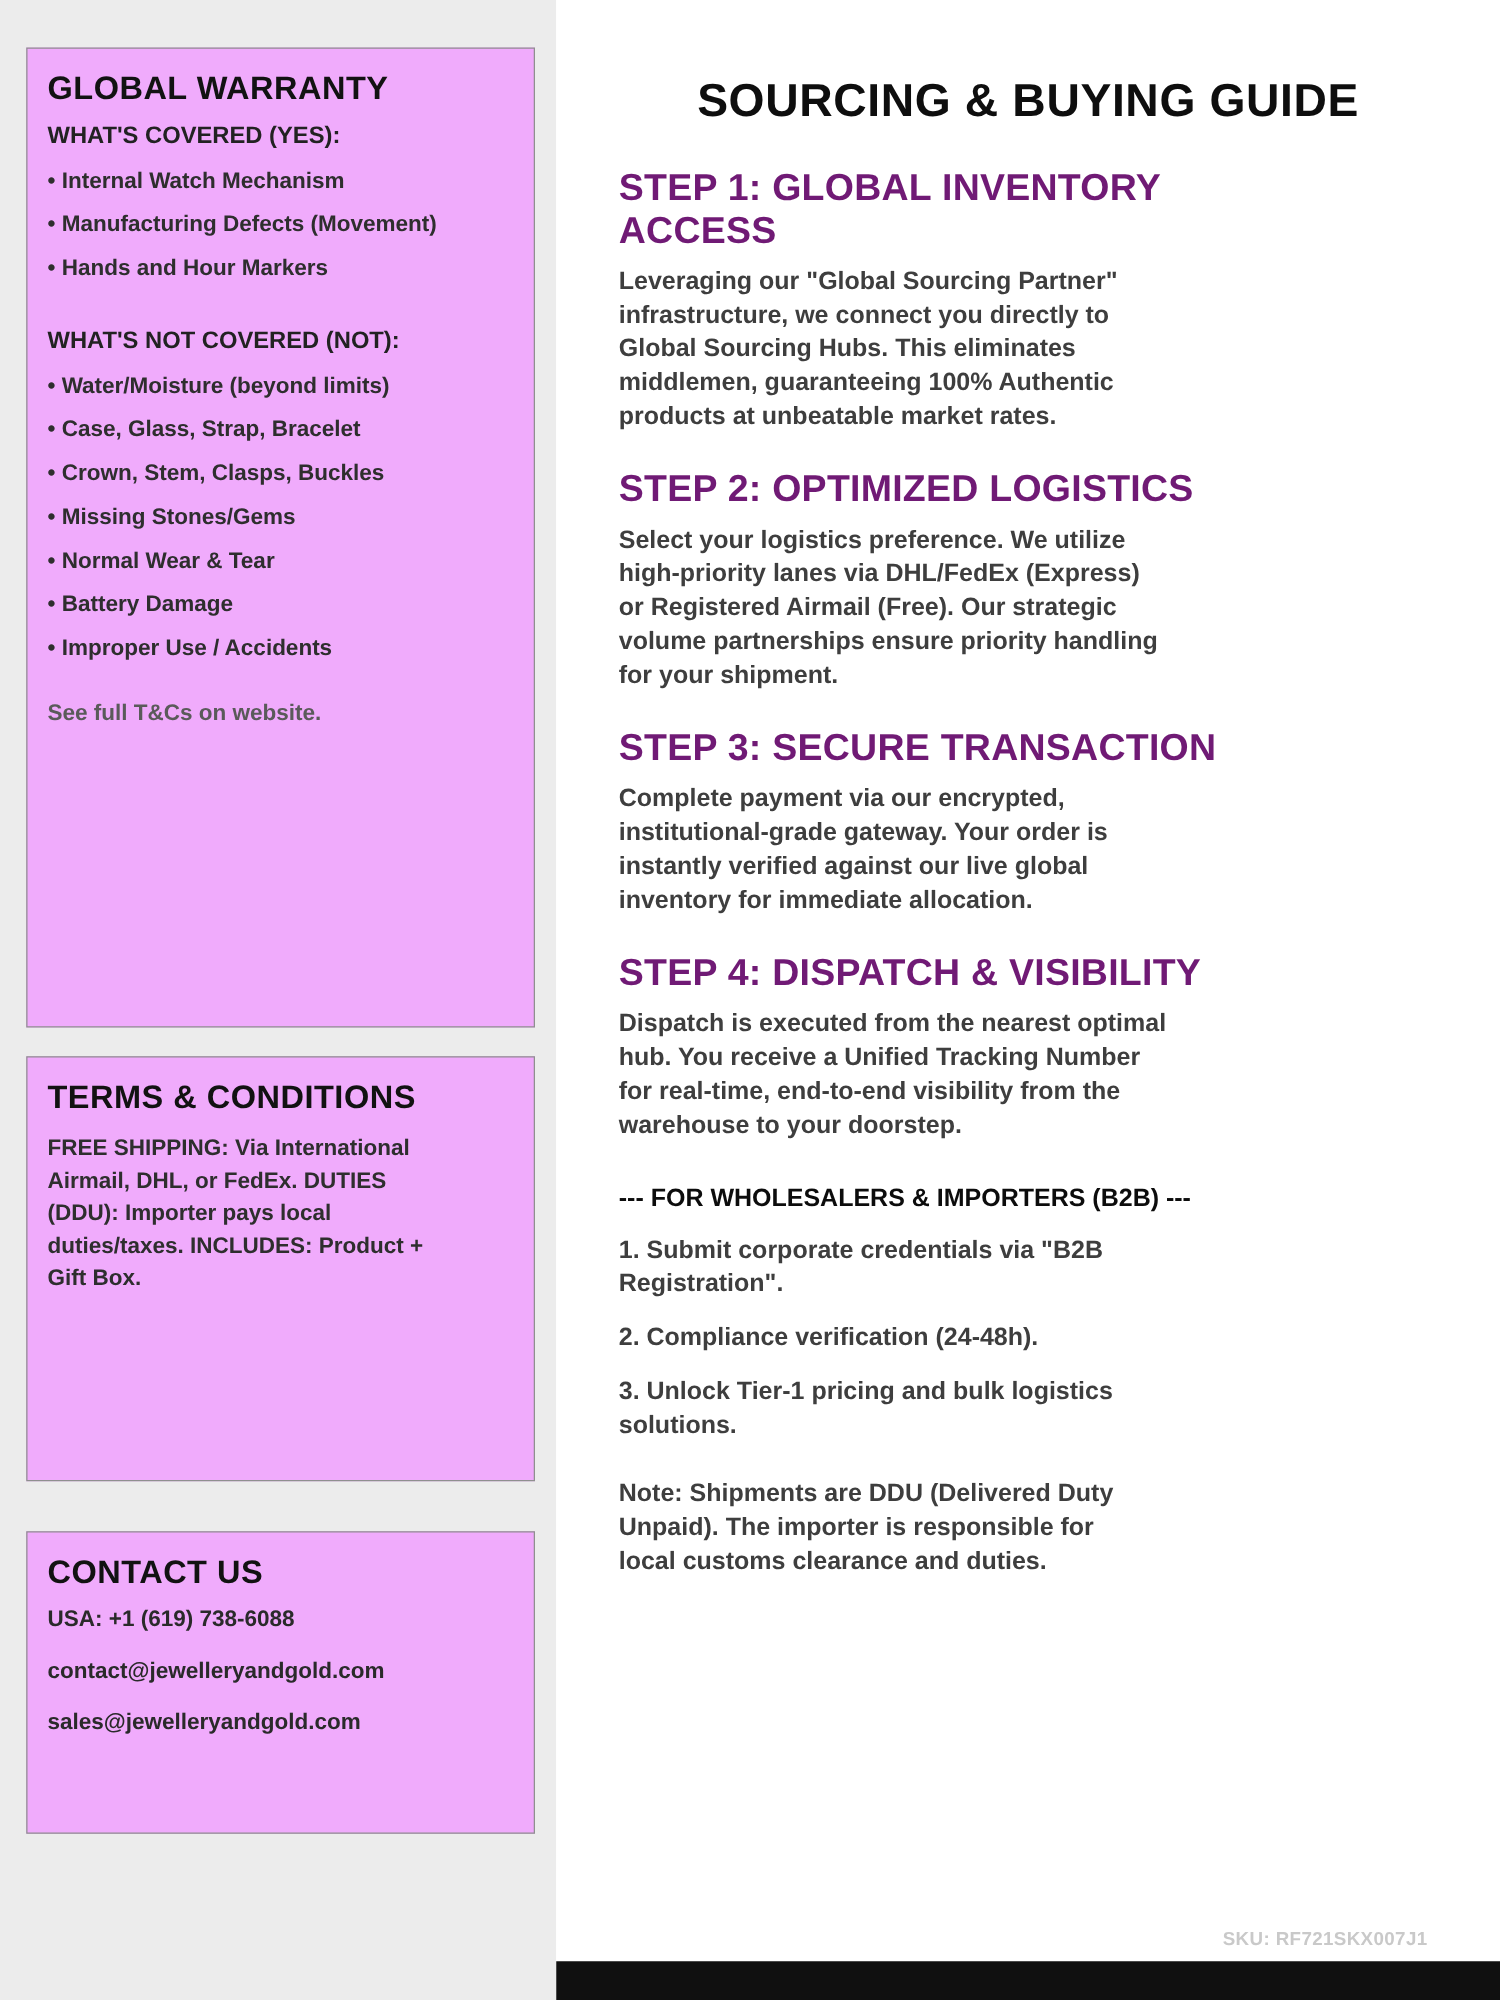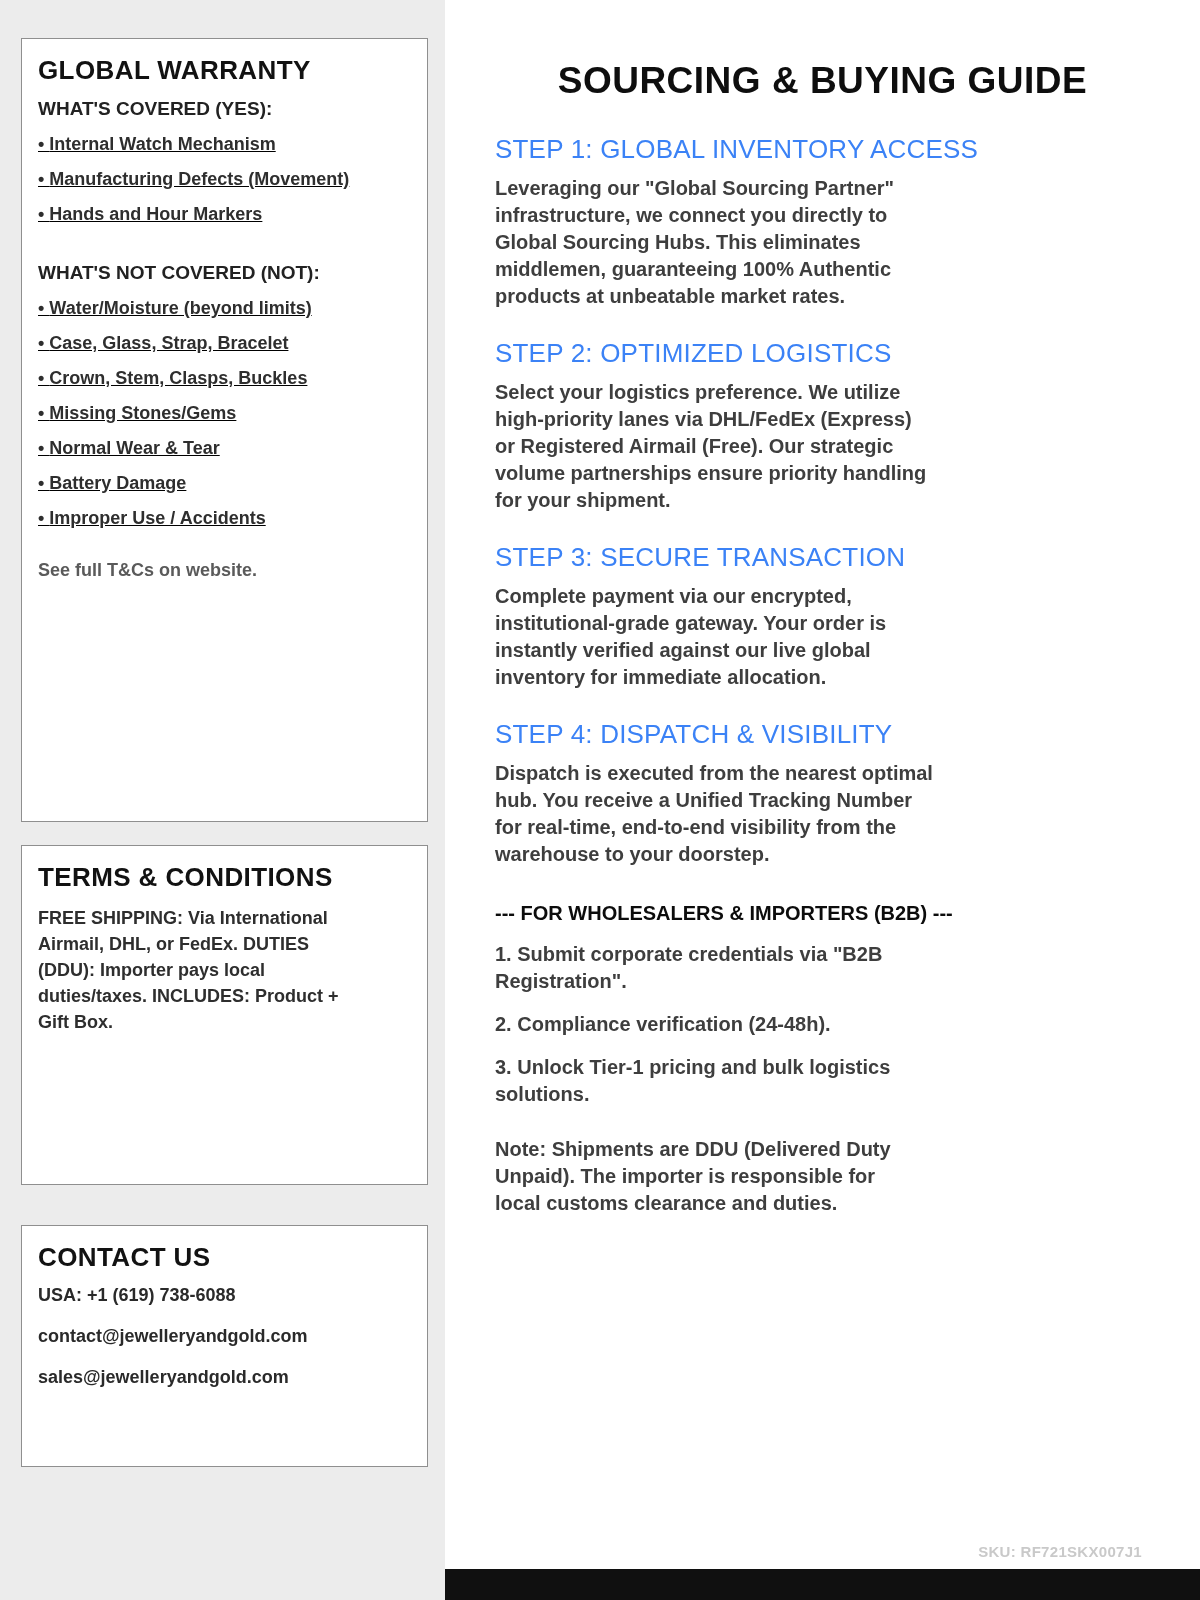--- a/index.html
+++ b/index.html
@@ -22,21 +22,21 @@
     width: 445px;
     height: 1600px;
     background: #ececec;
   }
   .panel {
     position: absolute;
     left: 21px;
     width: 407px;
     box-sizing: border-box;
     border: 1px solid #8f8f8f;
-    background: #ffffff;
+    background: #f0abfc;
     padding: 16px 16px;
   }
   #panel-warranty { top: 38px;  height: 784px; }
   #panel-terms    { top: 845px; height: 340px; }
   #panel-contact  { top: 1197px; height: 242px; margin-top: 28px; }
 
   .panel-title {
     margin: 0 0 12px 0;
     font-size: 26px;
     font-weight: 800;
@@ -48,21 +48,20 @@
     font-size: 19px;
     font-weight: 700;
     color: #222222;
   }
   .sub-heading.second { margin-top: 38px; }
 
   ul.bullets {
     list-style: none;
     margin: 0;
     padding: 0;
-    text-decoration: underline;
   }
   ul.bullets li {
     font-size: 18px;
     font-weight: 700;
     color: #2e2e2e;
     margin: 0 0 15px 0;
     line-height: 20px;
   }
   ul.bullets li::before { content: "•  "; }
 
@@ -104,23 +103,23 @@
     font-weight: 800;
     letter-spacing: 0.5px;
     color: #0e0e0e;
   }
   .content {
     margin: 0 0 0 50px;
     width: 548px;
   }
   .step-heading {
     margin: 28px 0 10px 0;
-    font-size: 26px;
-    font-weight: 400;
-    color: #3b82f6;
+    font-size: 30px;
+    font-weight: 700;
+    color: #701a75;
     letter-spacing: 0.2px;
   }
   .content .step-heading:first-child { margin-top: 32px; }
   .body-text {
     margin: 0;
     font-size: 20px;
     font-weight: 700;
     color: #3e3e3e;
     line-height: 27px;
     white-space: pre-line;

